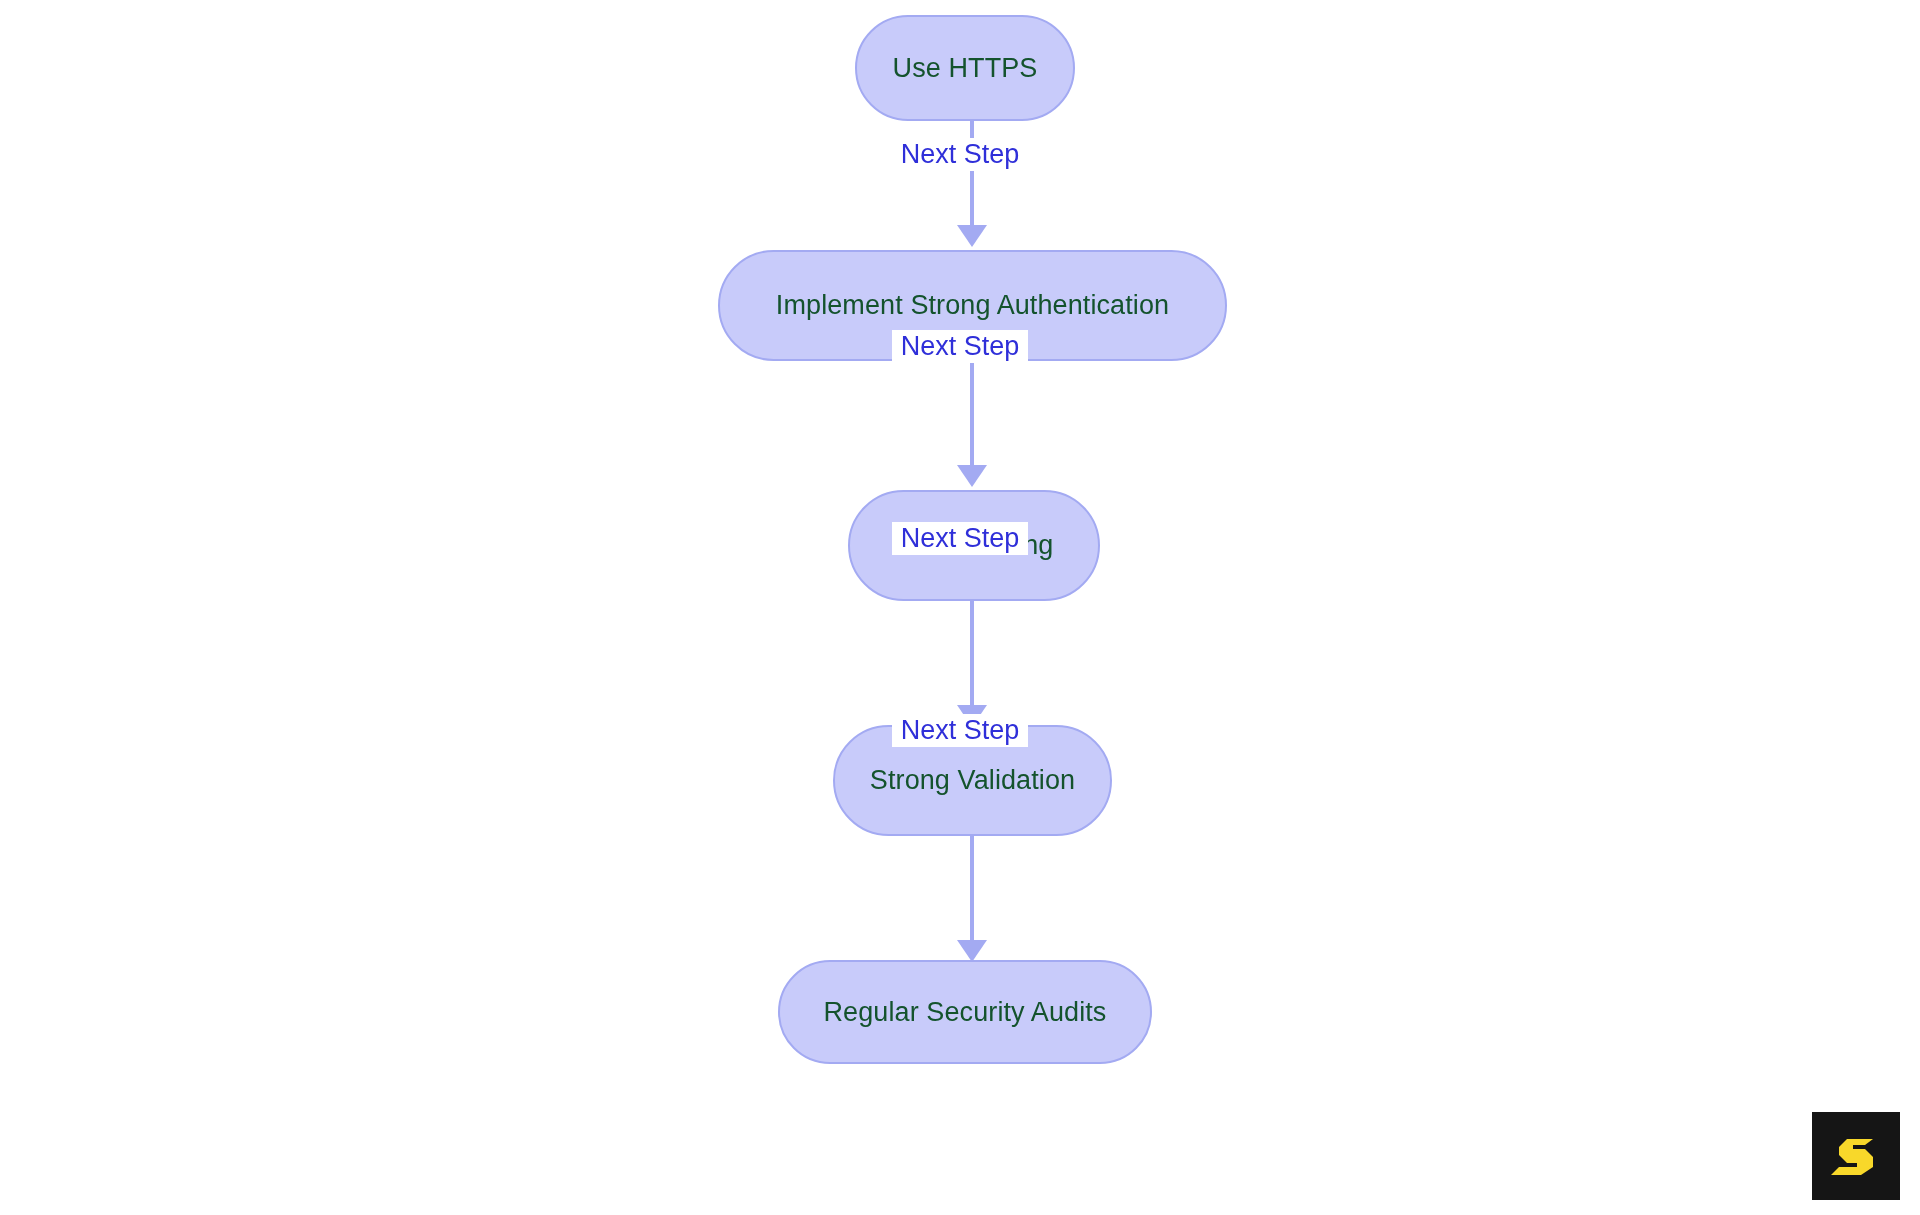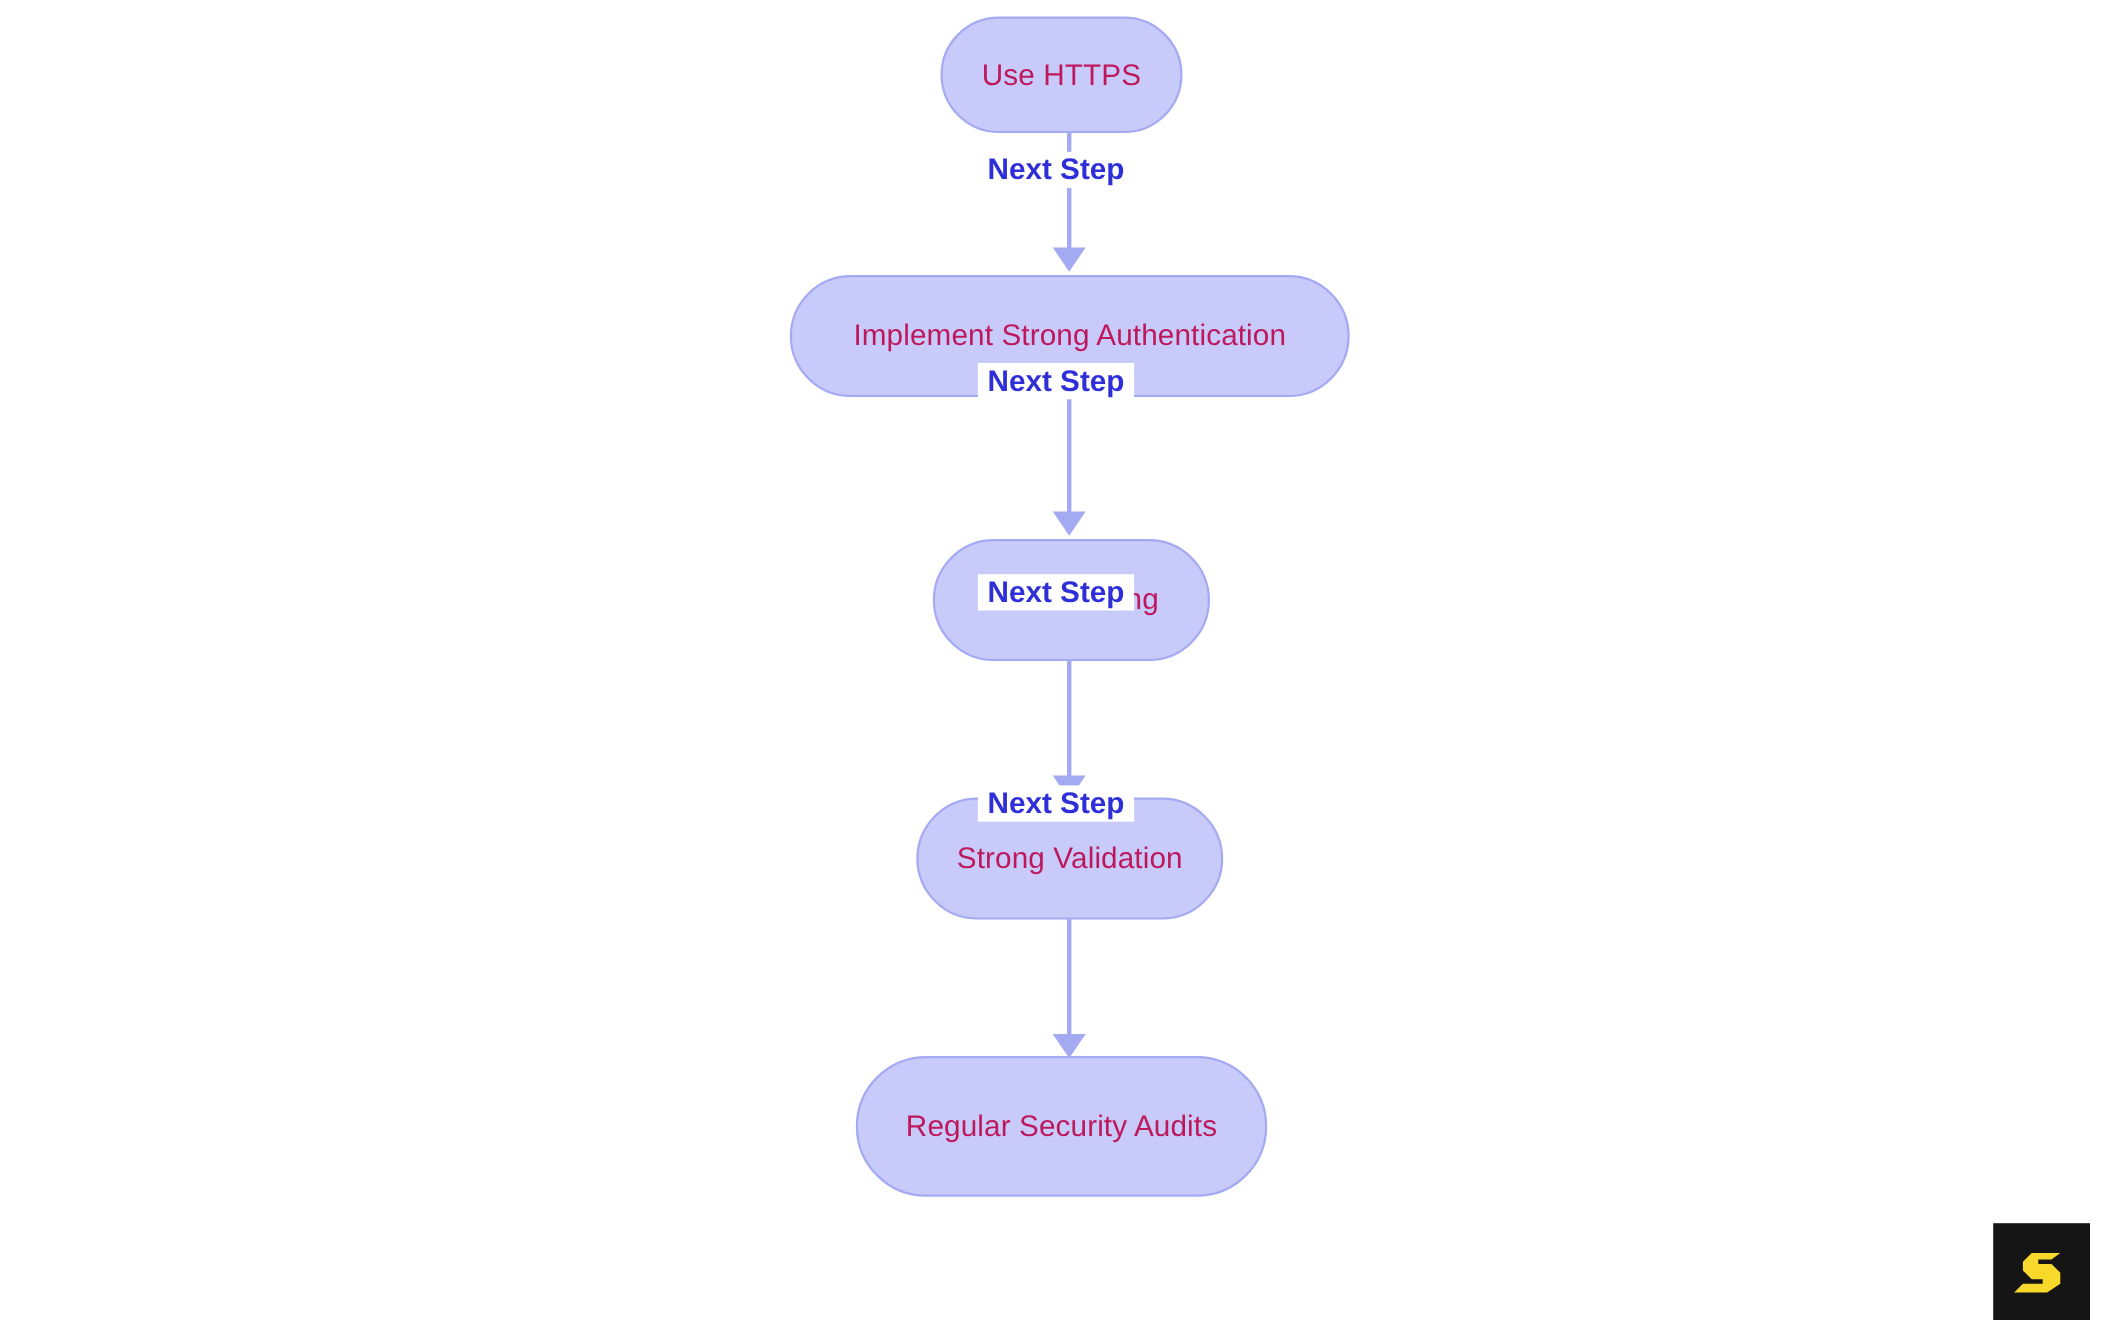--- a/index.html
+++ b/index.html
@@ -28,38 +28,38 @@
   
   .node {
     position: absolute;
     box-sizing: border-box;
     display: flex;
     align-items: center;
     justify-content: center;
     background: #c8cbfa;
     border: 2px solid #a3aaf2;
     border-radius: 9999px;
-    color: #be185d;
+    color: #14532d;
     font-size: 27px;
     font-weight: 400;
     letter-spacing: 0.1px;
     white-space: nowrap;
     line-height: 1;
     z-index: 3;
   }
   .node-label {
     display: block;
     padding: 0 10px;
   }
 
   .node-1 { left: 855px;  top: 15px;   width: 220px; height: 106px; }
   .node-2 { left: 718px;  top: 250px;  width: 509px; height: 111px; }
   .node-3 { left: 848px;  top: 490px;  width: 252px; height: 111px; }
   .node-4 { left: 833px;  top: 725px;  width: 279px; height: 111px; }
-  .node-5 { left: 778px;  top: 960px;  width: 374px; height: 128px; }
+  .node-5 { left: 778px;  top: 960px;  width: 374px; height: 104px; }
 
   
   .connector {
     position: absolute;
     left: 970px;
     width: 4px;
     background: #a3aaf2;
     z-index: 1;
   }
   .conn-1 { top: 118px; height: 112px; }
@@ -83,21 +83,21 @@
   .arrow-4 { top: 940px; }
 
   
   .edge-label {
     position: absolute;
     left: 0;
     width: 1920px;
     text-align: center;
     color: #2f2fd9;
     font-size: 27px;
-    font-weight: 700;
+    font-weight: 400;
     line-height: 1;
     z-index: 4;
     pointer-events: none;
   }
   .edge-label span {
     background: #ffffff;
     padding: 3px 9px;
     display: inline-block;
   }
   .elabel-1 { top: 138px; }

